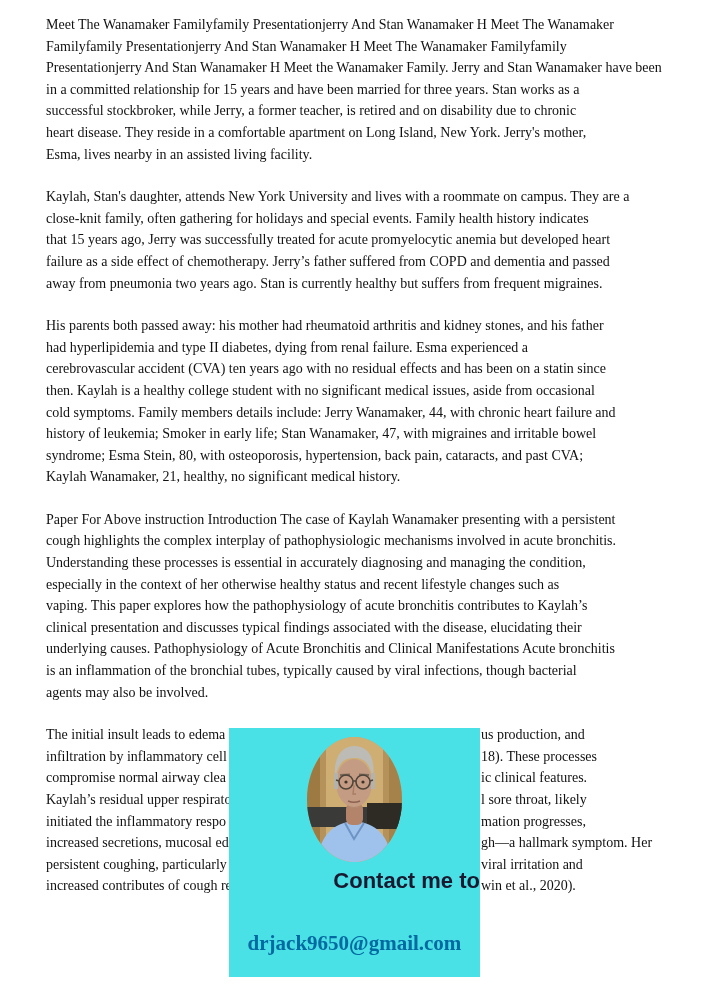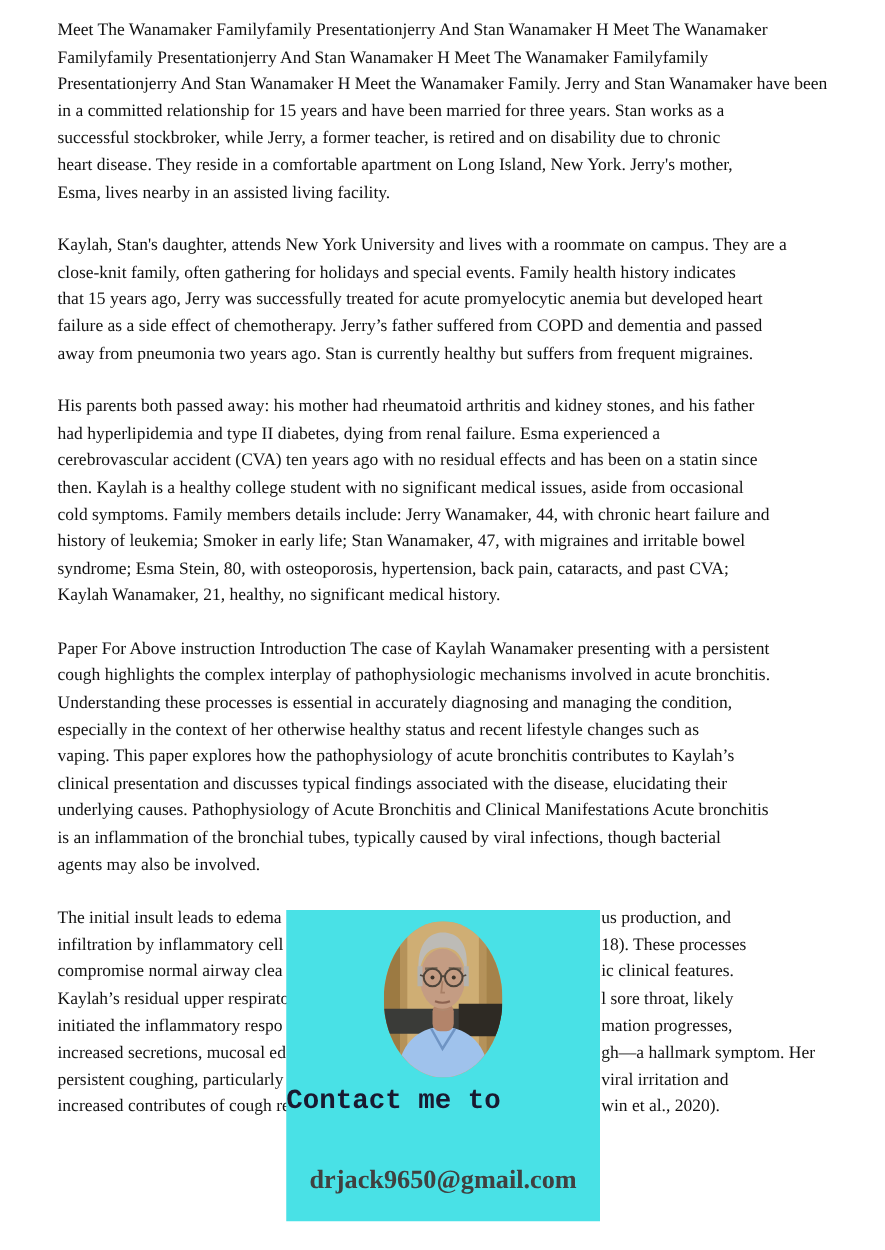--- a/index.html
+++ b/index.html
@@ -58,37 +58,37 @@
     width: 95px;
     height: 125px;
     border-radius: 50%;
     overflow: hidden;
   }
   .ad-heading {
     position: absolute;
     top: 138px;
     left: 0;
     width: 100%;
-    text-align: left;
-    font-family: Liberation Mono, monospace;
+    text-align: right;
+    font-family: Liberation Sans, sans-serif;
     font-weight: 700;
     font-size: 22px;
     line-height: 30px;
     color: #191930;
   }
   .ad-email {
     position: absolute;
     top: 203px;
     left: 0;
     width: 100%;
     text-align: center;
     font-family: "Liberation Serif", serif;
     font-weight: 700;
     font-size: 21px;
-    color: #404040;
+    color: #0369a1;
   }
 </style>
 </head>
 <body>
 
 <main class="page">
   <section class="para">
       <div class="line">Meet The Wanamaker Familyfamily Presentationjerry And Stan Wanamaker H Meet The Wanamaker</div>
       <div class="line">Familyfamily Presentationjerry And Stan Wanamaker H Meet The Wanamaker Familyfamily</div>
       <div class="line">Presentationjerry And Stan Wanamaker H Meet the Wanamaker Family. Jerry and Stan Wanamaker have been</div>

